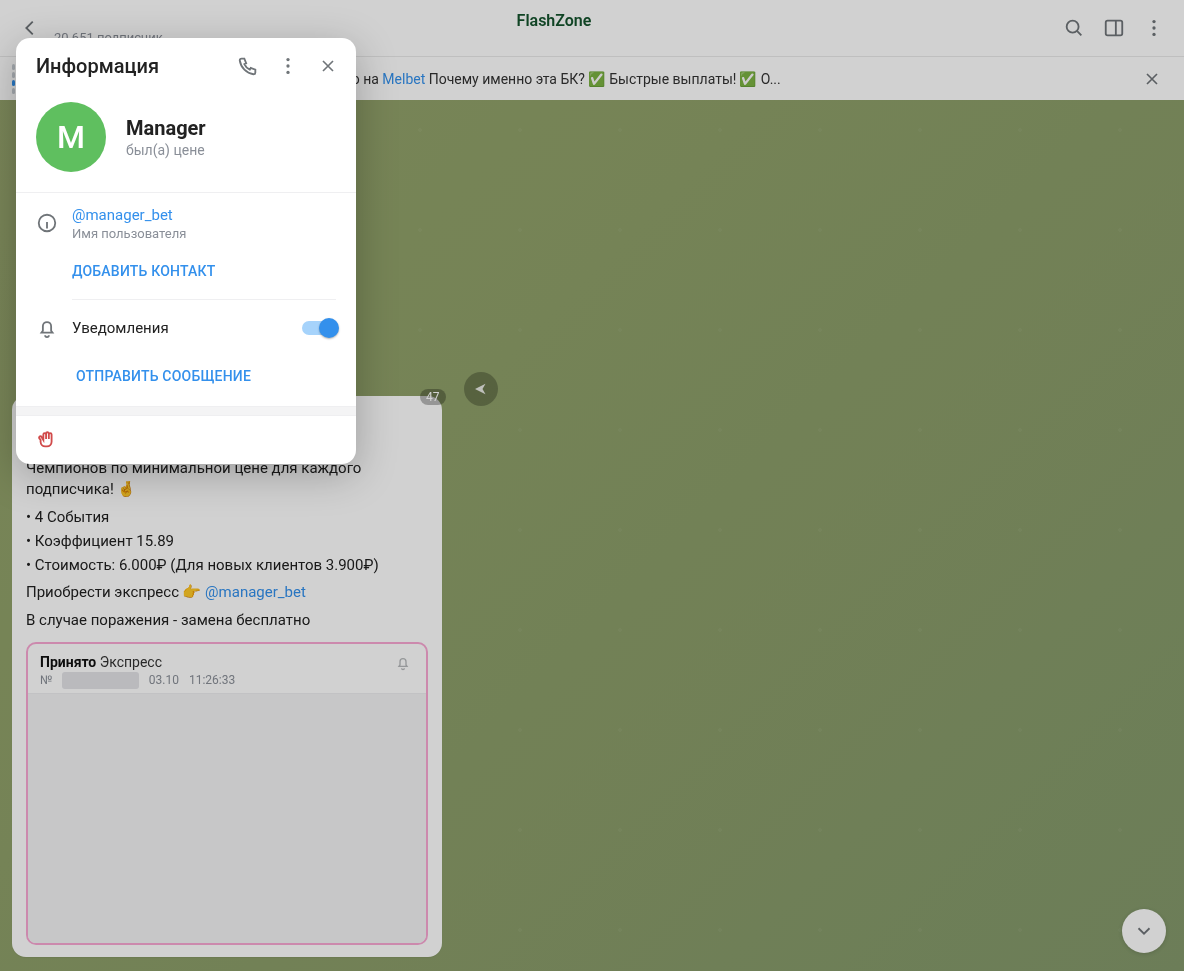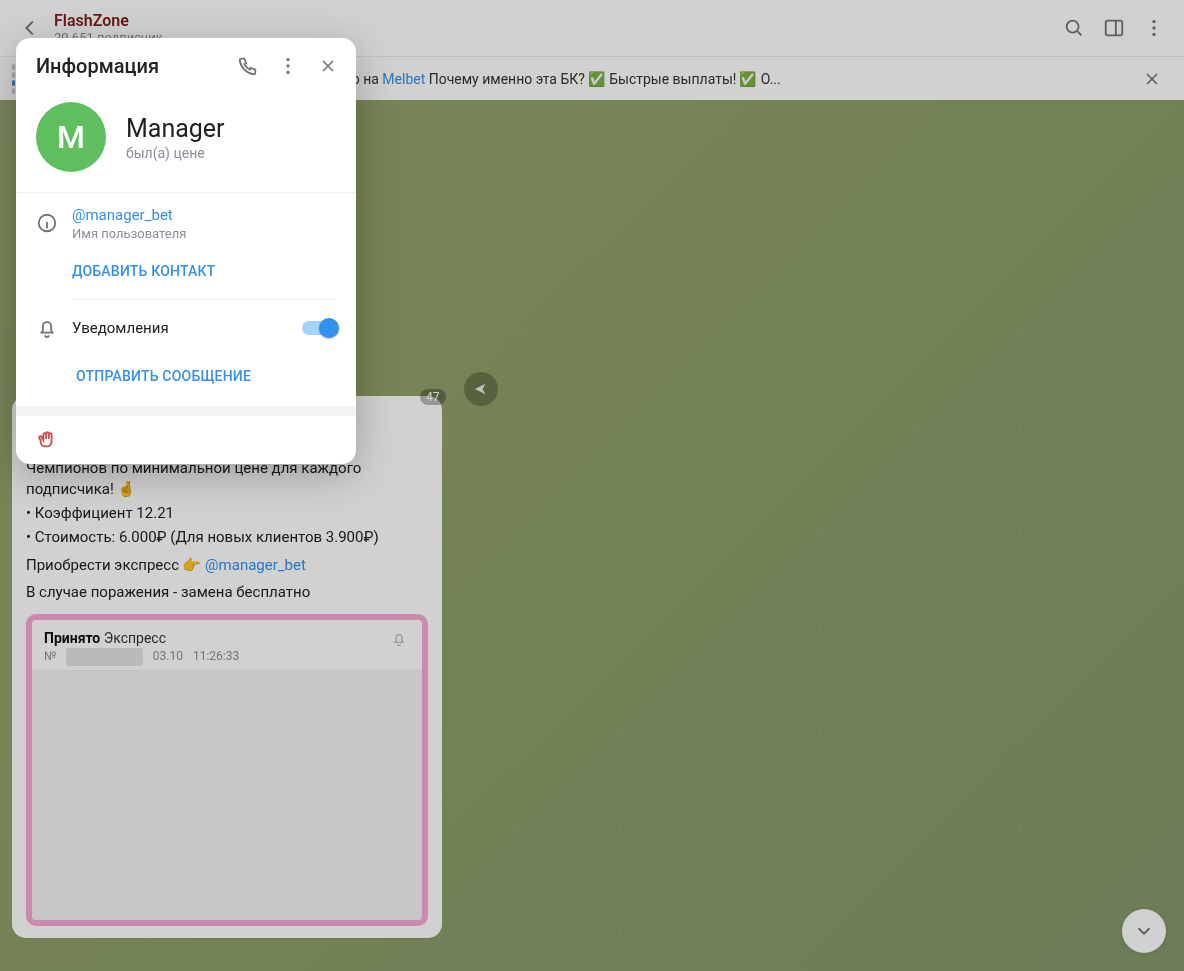--- a/index.html
+++ b/index.html
@@ -15,21 +15,21 @@
     background-size: 100px 100px, 100% 100%;
   }
 
   
   .toolbar {
     position: absolute; left: 0; right: 0; top: 0; height: 56px;
     background: #fff; display: flex; align-items: center; padding: 0 10px; z-index: 2;
   }
   .toolbar .back { width: 40px; height: 40px; display:flex; align-items:center; justify-content:center; border-radius: 50%; cursor:pointer; }
   .toolbar .chat-info { flex: 1; padding-left: 4px; }
-  .toolbar .chat-title { font-size: 16px; font-weight: 600; color: #7f1d1d; }
+  .toolbar .chat-title { font-size: 16px; font-weight: 600; color: #14532d; text-align: center; }
   .toolbar .chat-sub { font-size: 13px; color: #8a8f98; }
   .toolbar .tbtn { width: 40px; height: 40px; display:flex; align-items:center; justify-content:center; border-radius: 50%; cursor:pointer; }
   .icon-g { stroke: #707579; stroke-width: 2; fill: none; }
 
   
   .pinned {
     position: absolute; left: 0; right: 0; top: 56px; height: 44px;
     background: #fff; display:flex; align-items:center; padding: 0 12px; z-index: 2;
     border-top: 1px solid #e9e9e9;
   }
@@ -53,21 +53,21 @@
     background: #fff; border-radius: 14px; padding: 12px 14px; margin-top: 12px;
     font-size: 15px; line-height: 1.45; color: #222; box-shadow: 0 1px 1px rgba(0,0,0,0.05);
     position: relative;
   }
   .bubble .sender { color: #d05858; font-weight: 600; font-size: 14px; }
   .bubble .hash { color: #3390ec; }
   .bubble .link { color: #3390ec; }
   .bubble .bullet { margin-top: 2px; }
   .bubble .block-top { margin-top: 6px; }
   .attach {
-    margin-top: 10px; border: 6px solid #f9a8d4; border-radius: 10px; overflow:hidden; background:#fff;
+    margin-top: 10px; border: 2px solid #f9a8d4; border-radius: 10px; overflow:hidden; background:#fff;
   }
   .attach-head { padding: 8px 12px 4px; }
   .attach-title { font-size: 14px; color:#333; }
   .attach-title b { color:#111; }
   .attach-meta { font-size: 12px; color:#8a8f98; display:flex; gap:10px; align-items:center; }
   .attach-meta .blur { background:#e3e3e7; color:transparent; border-radius:3px; padding:0 18px; }
   .attach-bell { float:right; width:22px; height:22px; display:flex; align-items:center; justify-content:center; opacity:.5; }
   .attach-body { height: 250px; background:#f3f3f5; border-top:1px solid #ededf0; }
 
   
@@ -99,21 +99,21 @@
   .modal-top .title { flex:1; font-size: 20px; font-weight: 500; }
   .modal-top .mbtn { width:40px; height:40px; display:flex; align-items:center; justify-content:center; border-radius:50%; cursor:pointer; }
 
   .profile {
     display:flex; align-items:center; padding: 8px 20px 20px;
   }
   .avatar {
     width: 70px; height:70px; border-radius:50%; background:#5fbf5f; color:#fff; font-size: 32px;
     display:flex; align-items:center; justify-content:center; font-weight:500; margin-right: 20px; flex:0 0 auto;
   }
-  .profile .name { font-size: 25px; font-weight: 400; }
+  .profile .name { font-size: 20px; font-weight: 700; }
   .profile .status { font-size: 14px; color:#8a8f98; margin-top: 2px; }
 
   .section { border-top: 1px solid #efeff1; padding: 6px 0; }
   .row {
     display:flex; align-items:center; min-height: 48px; padding: 6px 20px; cursor:pointer;
   }
   .row .ricon { width: 36px; display:flex; align-items:center; justify-content:flex-start; flex:0 0 36px; }
   .row .rbody { flex:1; }
   .row .rlink { color:#3390ec; font-size: 15px; }
   .row .rsub { color:#8a8f98; font-size: 13px; margin-top:2px; }
@@ -196,21 +196,22 @@
 <div class="msg-col">
 
   <div style="height:280px"></div>
 
   <div class="bubble">
     <div>
       <span class="sender">F</span>
     </div>
     <div><span class="hash">#</span></div>
     <div class="block-top">Чемпионов по  минимальной цене для каждого подписчика! 🤞</div>
-    <div class="bullet">• Коэффициент 12.21</div>
+    <div class="block-top bullet">• 4 События</div>
+    <div class="bullet">• Коэффициент 15.89</div>
     <div class="bullet">• Стоимость: 6.000₽ (Для новых клиентов 3.900₽)</div>
     <div class="block-top">
       <span>Приобрести экспресс 👉 </span><span class="link">@manager_bet</span>
     </div>
     <div class="block-top">В случае поражения - замена бесплатно</div>
 
     <div class="attach">
       <div class="attach-head">
         <span class="attach-bell">
           <svg width="16" height="16" viewBox="0 0 24 24" class="icon-g">

